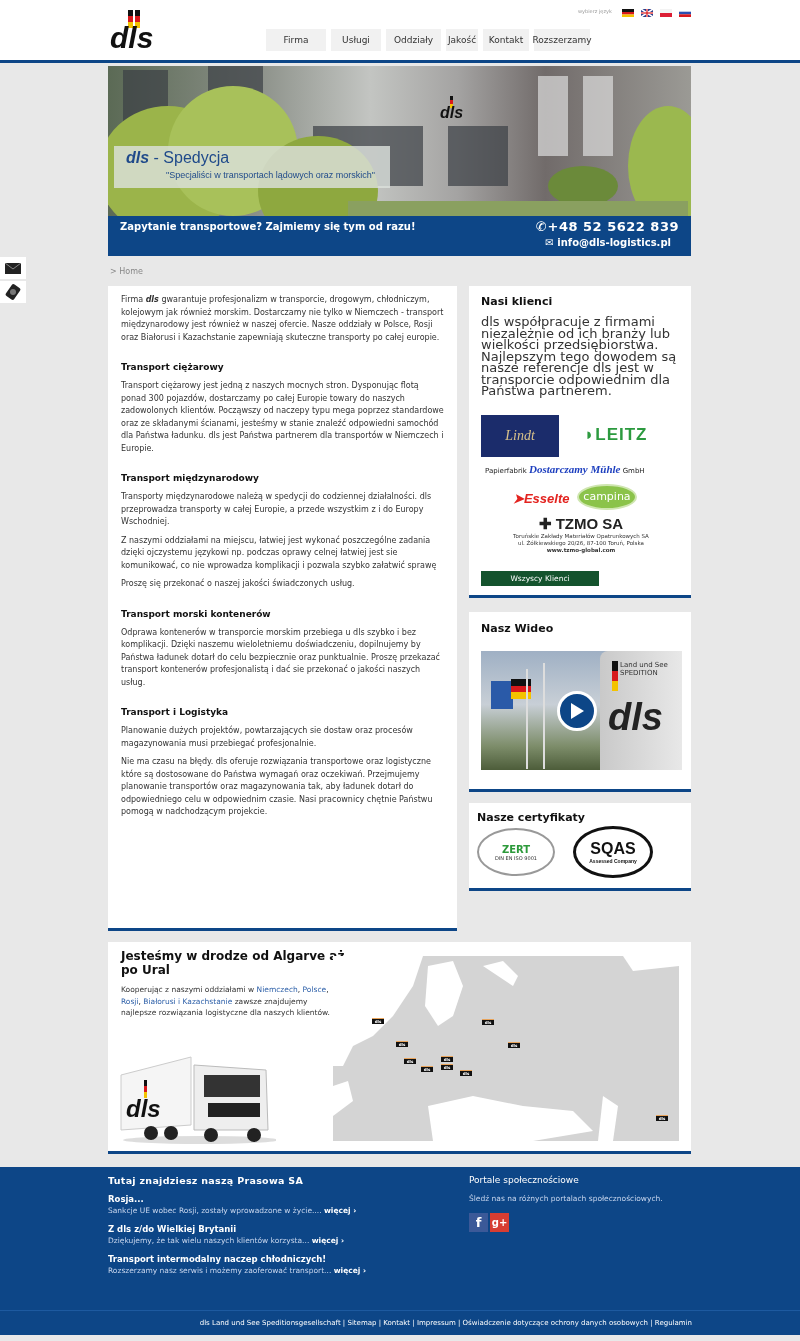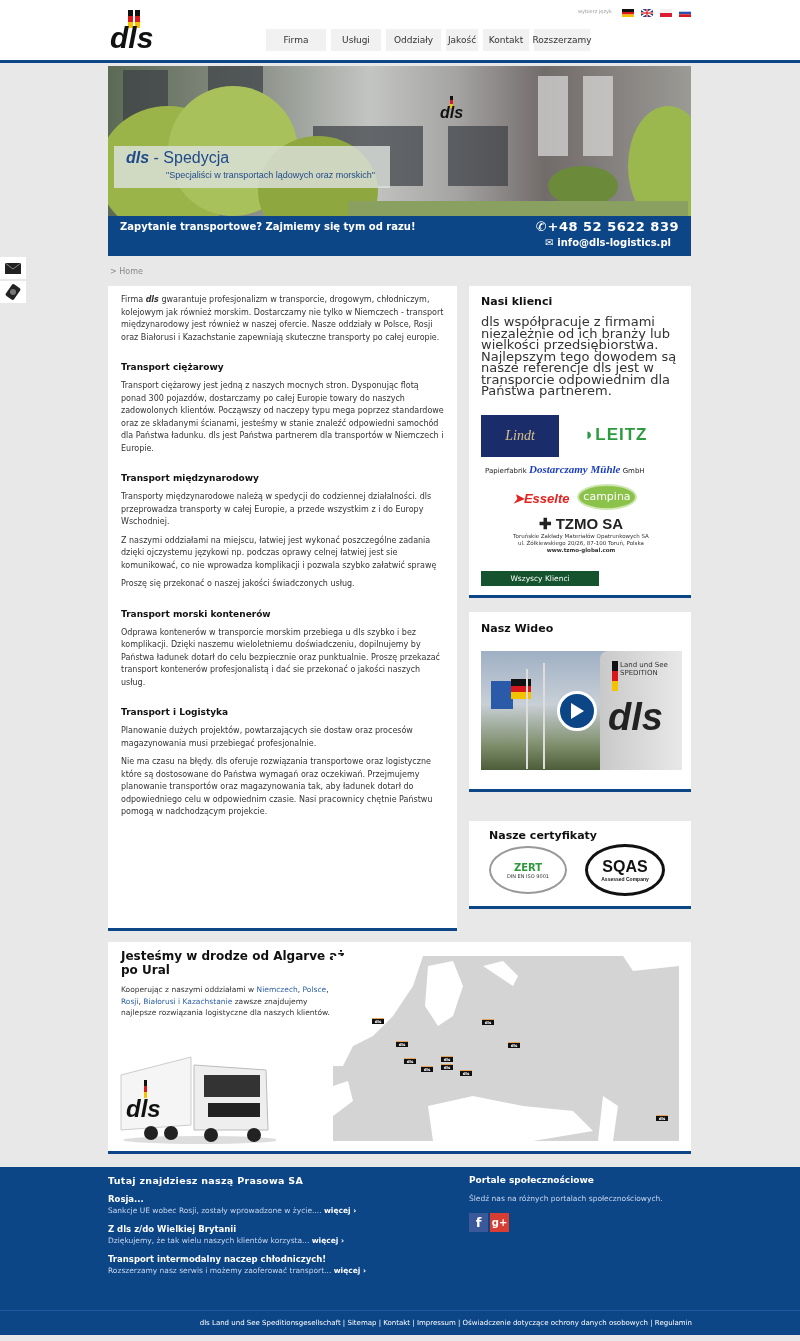--- a/index.html
+++ b/index.html
@@ -43,39 +43,39 @@
 .esselte{position:absolute;left:32px;top:76px;font-family:"Liberation Sans",sans-serif;font-weight:bold;font-style:italic;font-size:13px;color:#e3231f}
 .campina{position:absolute;left:96px;top:69px;width:60px;height:26px;background:#8bc34a;border-radius:50%;color:#fff;font-size:11px;display:flex;align-items:center;justify-content:center;border:2px solid #cfe6b0}
 .tzmo{position:absolute;left:0;top:100px;width:200px;text-align:center}
 .tzmo .big{font-family:"Liberation Sans",sans-serif;font-weight:bold;font-size:15px;color:#222}
 .tzmo .small{font-size:5.5px;color:#333;line-height:7px}
 .btn-clients{position:absolute;left:12px;top:285px;width:118px;height:15px;background:#14532d;color:#fff;font-size:7.5px;display:flex;align-items:center;justify-content:center;cursor:pointer}
 .video{top:612px;height:180px;padding:10px 12px}
 .video-thumb{position:relative;width:201px;height:119px;margin-top:16px;overflow:hidden;background:linear-gradient(180deg,#9fb0c4 0%,#c8cfd6 45%,#7d8d6a 80%,#4d5d3a 100%)}
 .truck-side{position:absolute;right:0;top:0;width:82px;height:119px;background:linear-gradient(90deg,#c9c9c9,#e8e8e8);border-radius:8px 0 0 0}
 .play{position:absolute;left:76px;top:40px;width:40px;height:40px;border-radius:50%;background:#0d4687;border:3px solid #fff;display:flex;align-items:center;justify-content:center;cursor:pointer}
-.certs{top:821px;height:88px;padding:8px 20px}
+.certs{top:803px;height:88px;padding:8px 8px}
 .cert-row{position:relative;height:60px}
 .zert{position:absolute;left:0;top:4px;width:78px;height:48px;border:2px solid #999;border-radius:50%;display:flex;align-items:center;justify-content:center;font-weight:bold;font-size:10px;color:#2d9a3b}
 .sqas{position:absolute;left:96px;top:2px;width:80px;height:52px;border:3px solid #111;border-radius:50%;display:flex;align-items:center;justify-content:center;font-family:"Liberation Sans",sans-serif;font-weight:bold;font-size:16px;color:#111}
 .map-box{position:absolute;left:108px;top:942px;width:583px;height:212px;background:#fff;border-bottom:3px solid #0d4687}
 .map-box h3{position:absolute;left:13px;top:7px;font-size:12px;font-weight:bold;line-height:14px;width:230px;color:#111}
 .map-box p{position:absolute;left:13px;top:42px;width:210px;font-size:7.5px;line-height:11.5px;color:#333}
 .map-box p a{color:#2c5fa8;text-decoration:none}
 .map{position:absolute;left:225px;top:14px;width:346px;height:185px}
 .truck{position:absolute;left:8px;top:103px;width:160px;height:100px}
 .footer{position:absolute;left:0;top:1167px;width:800px;height:143px;background:#0d4687;color:#fff}
 .press{position:absolute;left:108px;top:8px;width:340px}
 .press h4{font-size:9.5px;font-weight:bold;margin-bottom:8px;letter-spacing:.3px}
 .press .item{margin-bottom:9px}
 .press .item .tt{font-size:8.5px;font-weight:bold;margin-bottom:2px}
 .press .item .ex{font-size:7.5px;color:#c8d6ee}
 .press .item .more{color:#fff;font-weight:bold;text-decoration:none;cursor:pointer}
 .social{position:absolute;left:469px;top:8px;width:222px}
-.social h4{font-size:9px;font-weight:bold;margin-bottom:9px}
+.social h4{font-size:9px;font-weight:normal;margin-bottom:9px}
 .social p{font-size:7.5px;color:#c8d6ee}
 .social-icons{display:flex;gap:2px;margin-top:10px}
 .sicon{width:19px;height:19px;display:flex;align-items:center;justify-content:center;font-weight:bold;font-size:13px;color:#fff;cursor:pointer}
 .bottom-bar{position:absolute;left:0;top:1310px;width:800px;height:25px;background:#0d4687;border-top:1px solid #1d5aa0}
 .bottom-links{position:absolute;right:108px;top:8px;font-size:7px;color:#fff;white-space:nowrap}
 .bottom-links a{color:#fff;text-decoration:none;cursor:pointer}
 .bottom-strip{position:absolute;left:0;top:1335px;width:800px;height:6px;background:#e8e8e8}
 </style>
 </head>
 <body>

